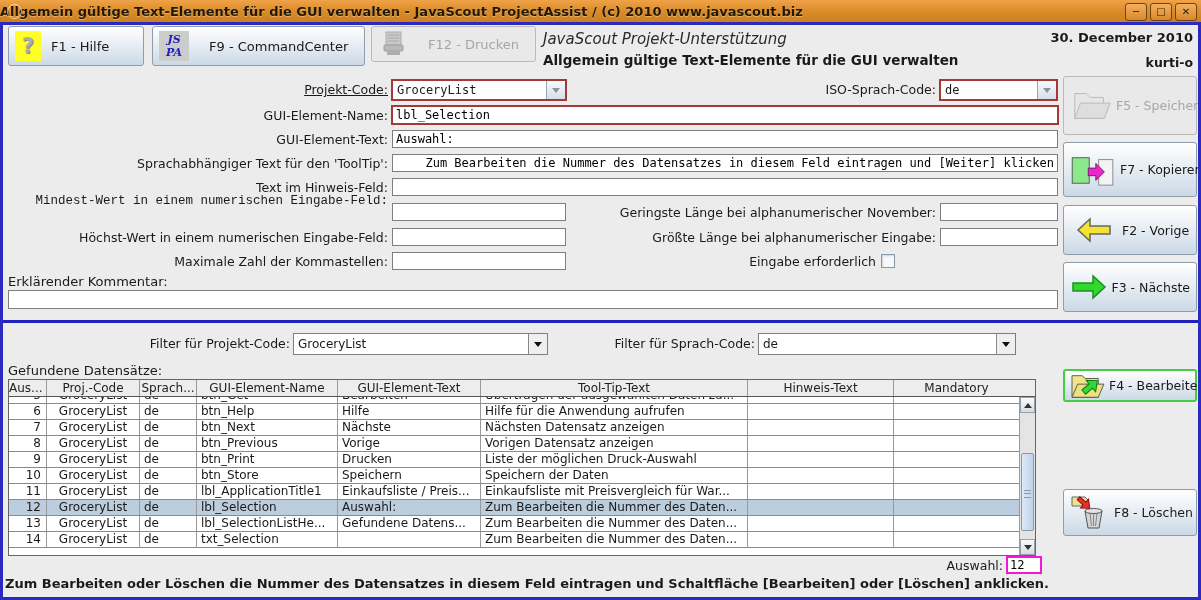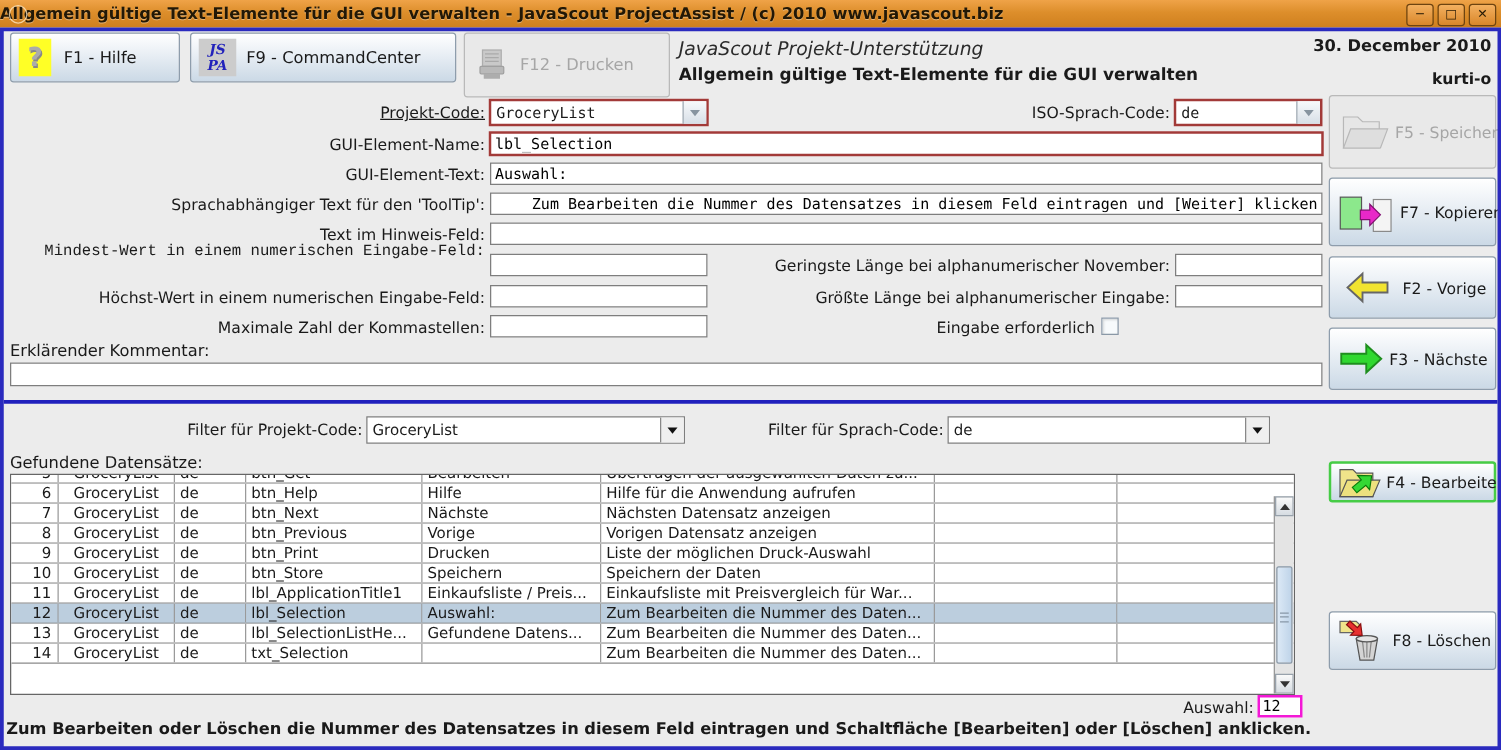--- a/index.html
+++ b/index.html
@@ -19,21 +19,21 @@
   
   .frame{position:absolute;left:0;top:22px;width:1201px;height:578px;box-sizing:border-box;
     border:3px solid #2A2ABE;pointer-events:none;z-index:50;}
   
   .btn{position:absolute;box-sizing:border-box;display:flex;align-items:center;
     background:linear-gradient(#FFFFFF,#E8EEF4 45%,#CBD9E6);border:1px solid #8E9DAC;
     border-radius:3px;font-size:13px;color:#1a1a1a;padding:2px 6px;cursor:default;
     box-shadow:inset 0 1px 0 #fff;}
   .btn .lbl-b{white-space:nowrap;}
   .btn.disabled{background:#E9E9E9;border-color:#B9B9B9;color:#A6A6A6;box-shadow:none;}
-  .btn .icbox{display:flex;align-items:center;justify-content:center;margin-right:8px;}
+  .btn .icbox{display:flex;align-items:center;justify-content:center;margin-right:20px;}
   .side{font-size:12.5px;}
   .side .icbox{width:48px;margin-right:4px;}
   #btn-f4{border:2px solid #46CC46;}
   
   .ic-help{width:26px;height:30px;background:#FFFF26;color:#ABABAB;font-size:21px;font-weight:bold;
     display:flex;align-items:center;justify-content:center;text-shadow:1px 1px 0 #888;}
   .ic-jspa{width:30px;height:30px;background:#CCCCCC;display:flex;flex-direction:column;
     align-items:center;justify-content:center;font-family:"DejaVu Serif",serif;
     font-style:italic;font-weight:bold;font-size:11px;line-height:13px;color:#2222BB;}
   
@@ -123,21 +123,21 @@
   </div>
   <div class="btn" style="left:152px;top:26px;width:213px;height:40px;">
     <span class="icbox">
         <span class="ic-jspa">
           <span>JS</span>
           <span>PA</span>
         </span>
       </span>
     <span class="lbl-b">F9 - CommandCenter</span>
   </div>
-  <div class="btn disabled" style="left:371px;top:26px;width:165px;height:52px;">
+  <div class="btn disabled" style="left:371px;top:26px;width:165px;height:36px;">
     <span class="icbox">
       <svg width="30" height="28" viewBox="0 0 30 28">
           <rect x="8" y="2" width="15" height="13" fill="#C9C9C9" stroke="#ADADAD"></rect>
           <line x1="10" y1="5" x2="21" y2="5" stroke="#AAA"></line>
           <line x1="10" y1="8" x2="21" y2="8" stroke="#AAA"></line>
           <line x1="10" y1="11" x2="21" y2="11" stroke="#AAA"></line>
           <rect x="6" y="15" width="19" height="6" rx="1" fill="#B9B9B9" stroke="#A0A0A0"></rect>
           <rect x="9" y="21" width="13" height="4" fill="#ADADAD"></rect>
         </svg>
     </span>
@@ -207,20 +207,30 @@
   <div class="combo" style="left:758px;top:333px;width:258px;height:22px;">
     <span class="cval" style="line-height:20px;">de</span>
     <span class="carr plain">
         <span class="tri-k"></span>
       </span>
   </div>
 
   <div class="lbl-left" style="left:8px;top:362px;">Gefundene Datensätze:</div>
 
   <div class="tablebox">
+    <div class="thead">
+        <div class="hcell c0">Aus...</div>
+        <div class="hcell c1">Proj.-Code</div>
+        <div class="hcell c2">Sprach...</div>
+        <div class="hcell c3">GUI-Element-Name</div>
+        <div class="hcell c4">GUI-Element-Text</div>
+        <div class="hcell c5">Tool-Tip-Text</div>
+        <div class="hcell c6">Hinweis-Text</div>
+        <div class="hcell c7">Mandatory</div>
+      </div>
     <div>
         <div class="trow partial">
           <div class="tcell c0">5</div>
           <div class="tcell c1">GroceryList</div>
           <div class="tcell c2">de</div>
           <div class="tcell c3">btn_Get</div>
           <div class="tcell c4">Bearbeiten</div>
           <div class="tcell c5">Übertragen der ausgewählten Daten zu...</div>
           <div class="tcell c6"></div>
           <div class="tcell c7"></div>

